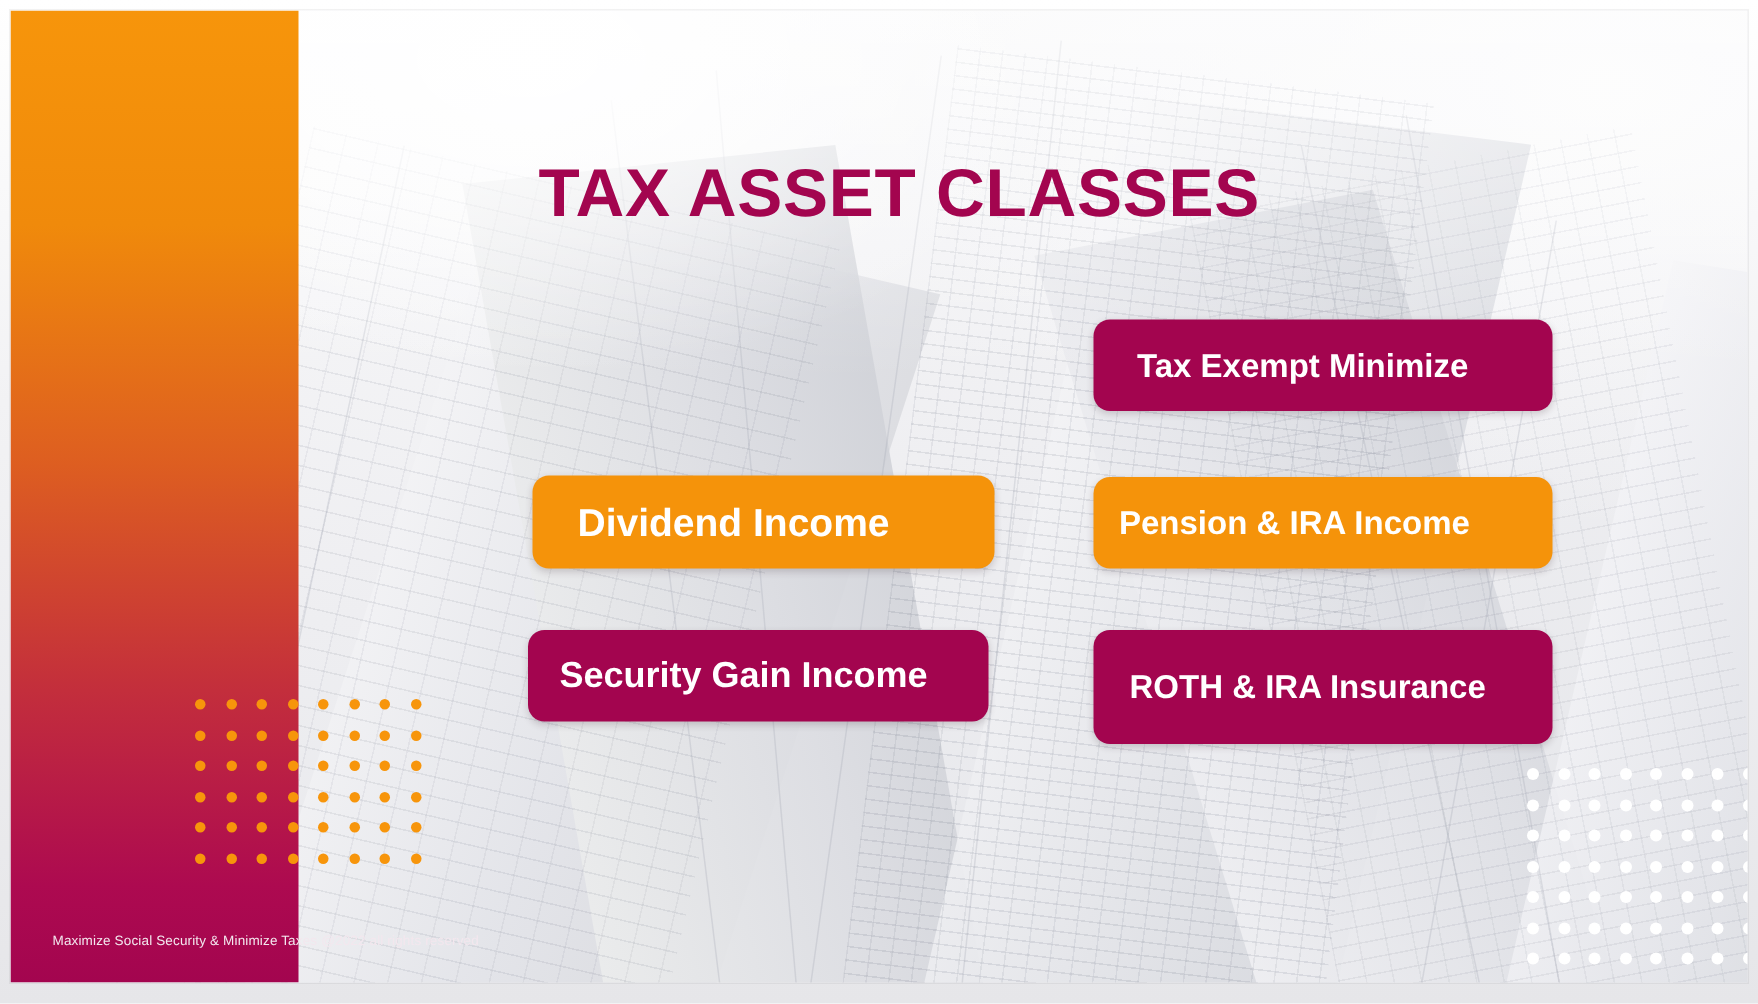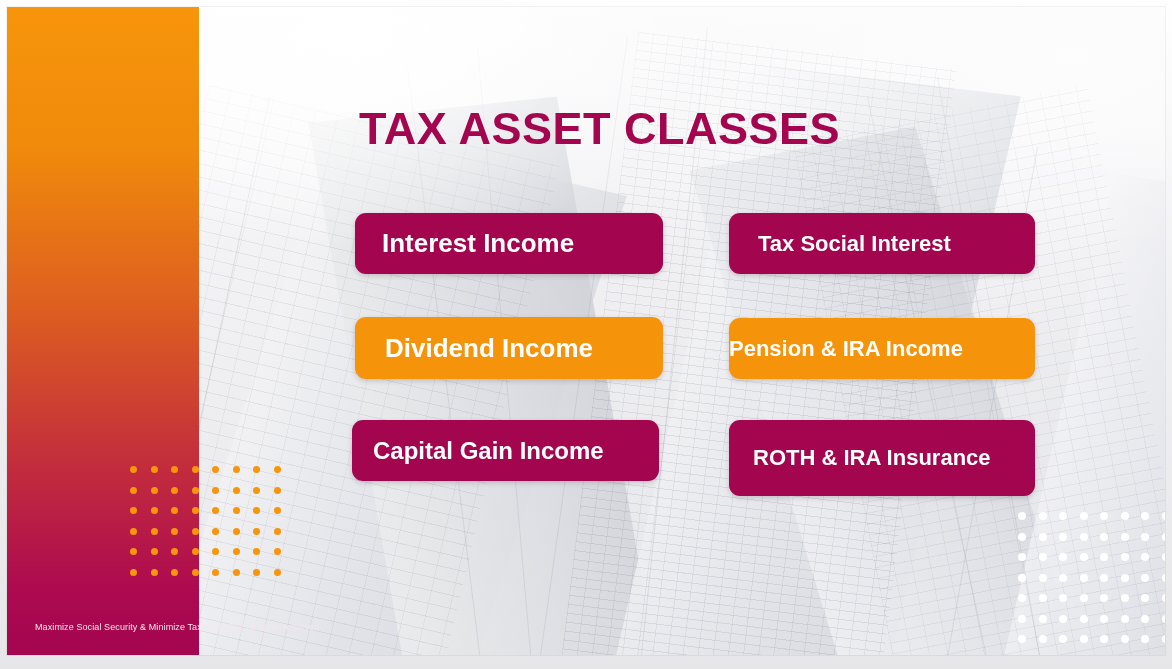--- a/index.html
+++ b/index.html
@@ -168,21 +168,21 @@
     font-weight: bold;
     box-shadow: 0 2px 5px rgba(60,40,50,0.20);
     box-sizing: border-box;
   }
   .pill-magenta { background: #A3054F; }
   .pill-orange  { background: #F5930A; }
 
   .p-r1c1 { left: 348px; top: 206px; width: 308px; height: 61px; font-size: 26px; padding-left: 27px; }
   .p-r1c2 { left: 722px; top: 206px; width: 306px; height: 61px; font-size: 22px; padding-left: 29px; }
   .p-r2c1 { left: 348px; top: 310px; width: 308px; height: 62px; font-size: 26px; padding-left: 30px; }
-  .p-r2c2 { left: 722px; top: 311px; width: 306px; height: 61px; font-size: 22px; }
+  .p-r2c2 { left: 722px; top: 311px; width: 306px; height: 61px; font-size: 22px; padding-left: 17px; }
   .p-r3c1 { left: 345px; top: 413px; width: 307px; height: 61px; font-size: 24px; padding-left: 21px; }
   .p-r3c2 { left: 722px; top: 413px; width: 306px; height: 76px; font-size: 22px; padding-left: 24px; }
 
   
   .footer-note {
     position: absolute;
     left: 28px;
     top: 615px;
     font-size: 9px;
     color: #f3e7ee;
@@ -328,32 +328,29 @@
         <span class="dot" style="left: 41px; top: 123px;"></span>
         <span class="dot" style="left: 61.5px; top: 123px;"></span>
         <span class="dot" style="left: 82px; top: 123px;"></span>
         <span class="dot" style="left: 102.5px; top: 123px;"></span>
         <span class="dot" style="left: 123px; top: 123px;"></span>
         <span class="dot" style="left: 143.5px; top: 123px;"></span>
       </div>
 
     <div class="slide-title">TAX ASSET CLASSES</div>
 
-    <div class="pill pill-magenta p-r1c1">
-      <span>Interest Income</span>
-    </div>
     <div class="pill pill-orange p-r2c1">
       <span>Dividend Income</span>
     </div>
     <div class="pill pill-magenta p-r3c1">
-      <span>Capital Gain Income</span>
+      <span>Security Gain Income</span>
     </div>
 
     <div class="pill pill-magenta p-r1c2">
-      <span>Tax Social Interest</span>
+      <span>Tax Exempt Minimize</span>
     </div>
     <div class="pill pill-orange p-r2c2">
       <span>Pension &amp; IRA Income</span>
     </div>
     <div class="pill pill-magenta p-r3c2">
       <span>ROTH &amp; IRA Insurance</span>
     </div>
 
     <div class="footer-note">Maximize Social Security &amp; Minimize Taxes @2022 all rights reserved</div>
 

